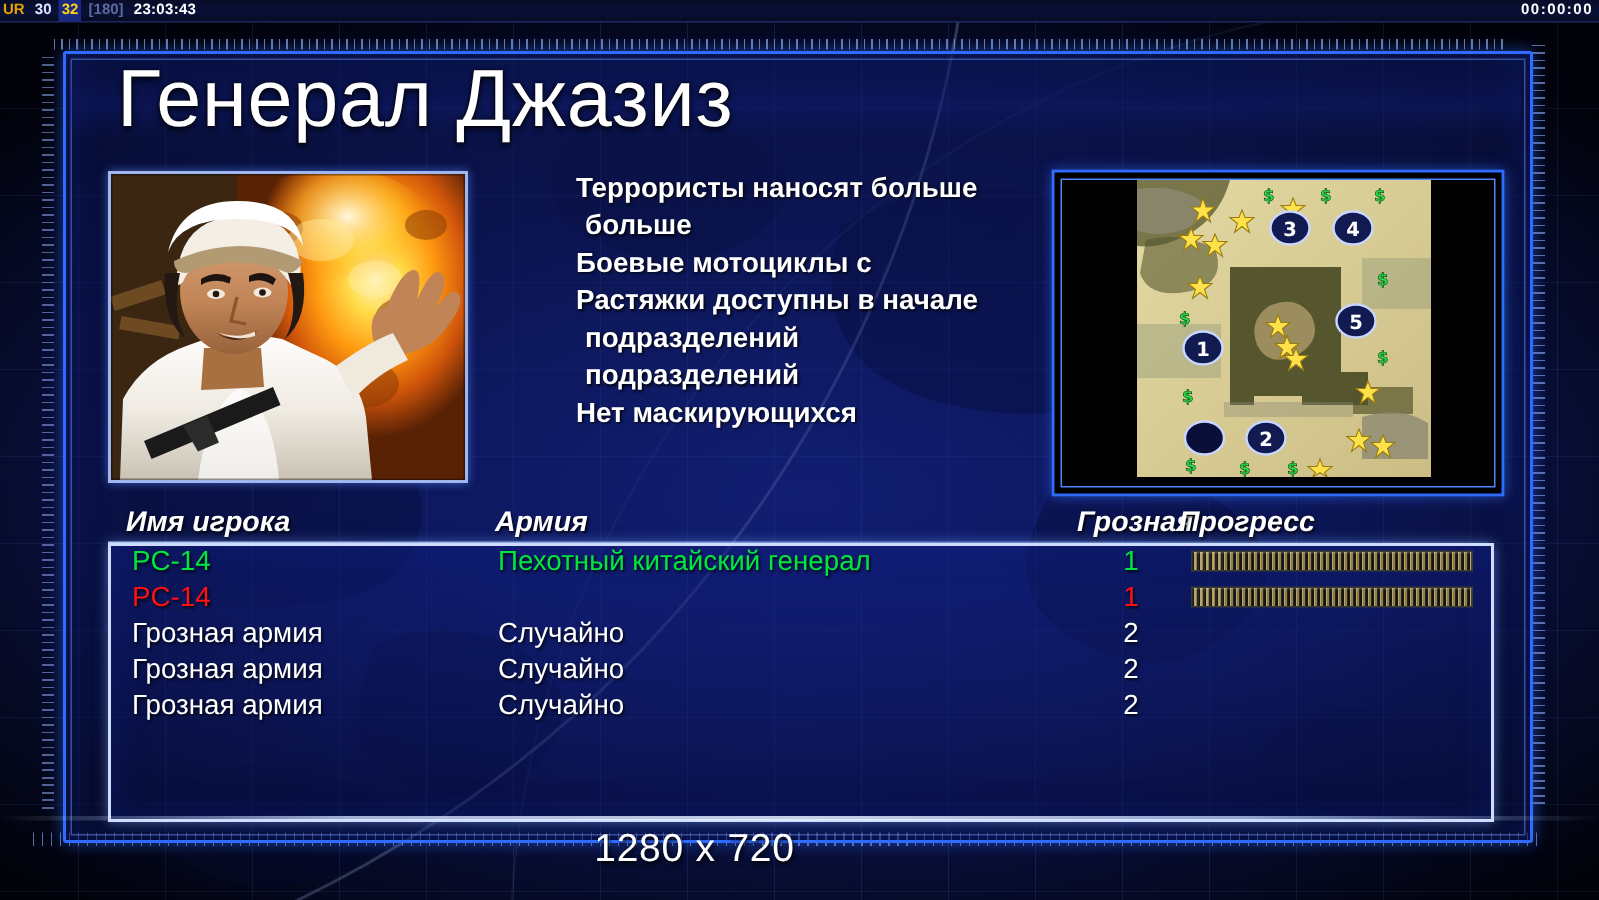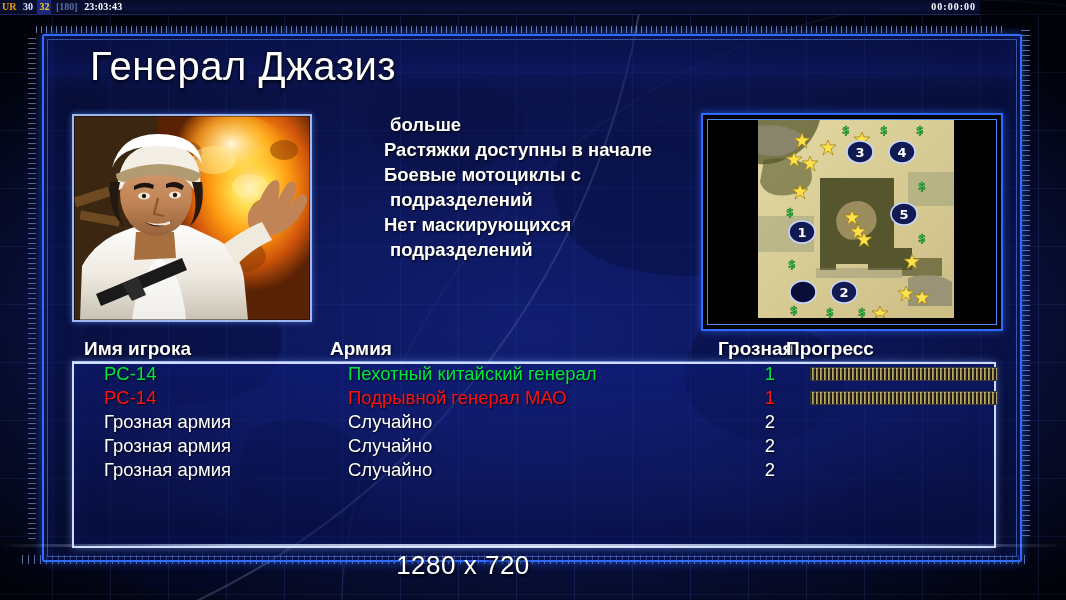--- a/index.html
+++ b/index.html
@@ -53,24 +53,24 @@
     left:28px;top:38px;bottom:60px;width:8px;
     background-image:repeating-linear-gradient(to bottom, rgba(150,180,255,.7) 0 1px, transparent 1px 5px);
   }
   .ruler-right{
     right:36px;top:30px;bottom:60px;width:9px;
     background-image:repeating-linear-gradient(to bottom, rgba(150,180,255,.8) 0 1px, transparent 1px 5px);
   }
 
   
   .topbar{
-    position:absolute;left:0;top:0;width:980px;height:14px;
+    position:absolute;left:0;top:0;width:1066px;height:14px;
     background:linear-gradient(to bottom,#070c28 0%,#0a1138 60%,#060a22 100%);
     border-bottom:1px solid #1b2a66;
-    font-family:Liberation Serif, serif;
+    font-family:Liberation Sans, sans-serif;
     font-size:10px;line-height:14px;
     z-index:60;
     white-space:nowrap;
   }
   .topbar .seg{display:inline-block;padding:0 2px;font-weight:bold;}
   .tb-ur{color:#e8a200;}
   .tb-n1{color:#dfe6ff;}
   .tb-n2{color:#ffd21a;background:#1a2a80;}
   .tb-br{color:#5c6a9e;}
   .tb-time{color:#ffffff;letter-spacing:.2px;}
@@ -91,22 +91,22 @@
     position:absolute;inset:3px;
     border:1px solid rgba(120,160,255,.45);
   }
 
   
   .title-band{
     position:absolute;left:46px;top:38px;width:968px;height:56px;
     background:linear-gradient(to bottom, rgba(10,20,92,.0) 0%, rgba(18,32,130,.35) 55%, rgba(10,18,80,.0) 100%);
   }
   .page-title{
-    position:absolute;left:90px;top:40px;
-    font-size:40px;line-height:52px;color:#ffffff;
+    position:absolute;left:78px;top:40px;
+    font-size:54px;line-height:52px;color:#ffffff;
     font-weight:400;letter-spacing:.5px;
     text-shadow:0 2px 4px rgba(0,0,0,.85), 0 0 2px rgba(0,0,0,.9);
     white-space:nowrap;
   }
 
   
   .portrait-box{
     position:absolute;left:72px;top:114px;width:236px;height:204px;
     border:2px solid #9fb6ef;
     box-shadow:0 0 6px rgba(90,140,255,.6);
@@ -139,39 +139,39 @@
 
   
   .table-headers{
     position:absolute;left:72px;top:337px;width:920px;height:26px;
   }
   .th{
     position:absolute;top:0;
     color:#ffffff;font-size:19px;line-height:24px;font-weight:bold;
     text-shadow:1px 1px 2px rgba(0,0,0,.9);
     white-space:nowrap;
+    font-style:italic;
   }
   .th-underline{
     position:absolute;left:0;top:24px;width:920px;height:2px;
     background:linear-gradient(to right, rgba(200,220,255,.95), rgba(150,185,255,.55) 70%, rgba(120,160,255,.15));
   }
 
   .table-panel{
     position:absolute;left:72px;top:362px;width:920px;height:182px;
     border:2px solid #cfdcff;
     box-shadow:0 0 8px rgba(120,170,255,.55), inset 0 0 22px rgba(14,30,120,.5);
     background:linear-gradient(to bottom, rgba(17,31,128,.45), rgba(11,20,90,.25));
   }
   .rows{position:absolute;left:10px;top:-2px;width:910px;}
   .row{position:relative;height:24px;}
   .cell{
     position:absolute;top:0;
     font-size:18.5px;line-height:24px;white-space:nowrap;
     text-shadow:1px 1px 2px rgba(0,0,0,.85);
-    margin-left:16px;
   }
   .c-name{left:4px;}
   .c-army{left:248px;}
   .c-team{left:655px;width:30px;text-align:center;}
   .c-prog{left:710px;top:5px;}
   .pbar{
     width:186px;height:12px;
     background:
       repeating-linear-gradient(to right,
         #151513 0 1px,
@@ -321,26 +321,27 @@
         <path d="M150 128 q22 -16 38 -22 l10 18 q-22 10 -36 26 z" fill="#efe9de"></path>
 
         <path d="M22 178 l86 -36 l5 12 l-86 36 z" fill="#1a1a1a"></path>
         <path d="M48 168 l16 -7 l8 18 l-14 6 z" fill="#2b2b2b"></path>
         <rect x="0" y="0" width="236" height="204" fill="none" stroke="#000" stroke-width="2" opacity=".4"></rect>
       </svg>
     </div>
   </div>
 
   <div class="desc-box">
+      <div class="desc-line">Террористы наносят больше</div>
       <div class="desc-line indent">больше</div>
+      <div class="desc-line">Боевые мотоциклы с</div>
       <div class="desc-line">Растяжки доступны в начале</div>
-      <div class="desc-line">Боевые мотоциклы с</div>
+      <div class="desc-line indent">подразделений</div>
       <div class="desc-line indent">подразделений</div>
       <div class="desc-line">Нет маскирующихся</div>
-      <div class="desc-line indent">подразделений</div>
     </div>
 
   <div class="map-box">
     <div class="map-inner">
       <div class="map-art">
         <svg viewBox="0 0 196 198" preserveAspectRatio="none" style="width:100%;height:100%;display:block">
           <defs>
             <linearGradient id="sand" x1="0" y1="0" x2="1" y2="1">
               <stop offset="0%" stop-color="#e4d9a4"></stop>
               <stop offset="100%" stop-color="#cbbd84"></stop>
@@ -433,21 +434,20 @@
         <div class="row">
           <div class="cell c-name" style="color: rgb(0, 230, 60);">PC-14</div>
           <div class="cell c-army" style="color: rgb(0, 230, 60);">Пехотный китайский генерал</div>
           <div class="cell c-team" style="color: rgb(0, 230, 60);">1</div>
           <div class="cell c-prog">
             <div class="pbar"></div>
           </div>
         </div>
         <div class="row">
           <div class="cell c-name" style="color: rgb(255, 17, 17);">PC-14</div>
-          <div class="cell c-army" style="color: rgb(255, 17, 17);">Подрывной генерал МАО</div>
           <div class="cell c-team" style="color: rgb(255, 17, 17);">1</div>
           <div class="cell c-prog">
             <div class="pbar"></div>
           </div>
         </div>
         <div class="row">
           <div class="cell c-name" style="color: rgb(255, 255, 255);">Грозная армия</div>
           <div class="cell c-army" style="color: rgb(255, 255, 255);">Случайно</div>
           <div class="cell c-team" style="color: rgb(255, 255, 255);">2</div>
         </div>

